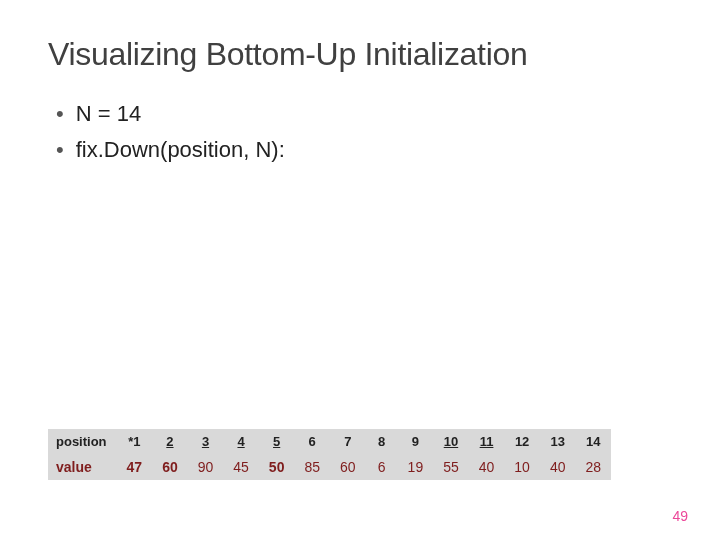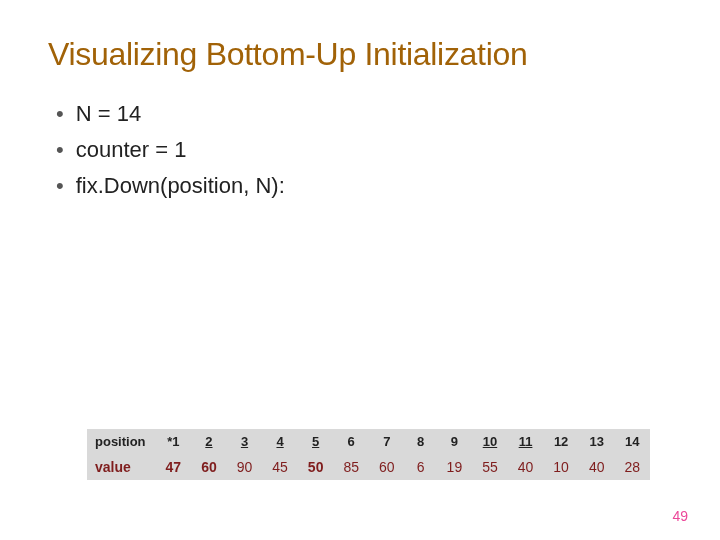--- a/index.html
+++ b/index.html
@@ -17,21 +17,21 @@
       width: 720px;
       height: 540px;
       padding: 36px 48px 24px 48px;
       display: flex;
       flex-direction: column;
     }
 
     .slide-title {
       font-size: 32px;
       font-weight: 400;
-      color: #a16207;
+      color: #404040;
       margin-bottom: 28px;
       letter-spacing: -0.3px;
     }
 
     .bullet-list {
       list-style: none;
       padding: 0;
       margin: 0 0 0 8px;
     }
 
@@ -47,21 +47,20 @@
     .bullet-list li::before {
       content: '•';
       font-size: 22px;
       color: #555;
       flex-shrink: 0;
     }
 
     .table-section {
       margin-top: auto;
       margin-bottom: 36px;
-      margin-left: 39px;
     }
 
     table {
       border-collapse: collapse;
       font-size: 14px;
     }
 
     table td {
       padding: 5px 10px;
       text-align: center;
@@ -112,23 +111,20 @@
 <body>
 
 <div class="slide">
   <h1 class="slide-title">Visualizing Bottom-Up Initialization</h1>
 
   <ul class="bullet-list">
     <li>
       <span>N = 14</span>
     </li>
     <li>
-      <span>counter = 1</span>
-    </li>
-    <li>
       <span>fix.Down(position, N):</span>
     </li>
   </ul>
 
   <div class="table-section">
     <table>
       <tbody>
           <tr>
         <td>position</td>
         <td class="star">*1</td>

